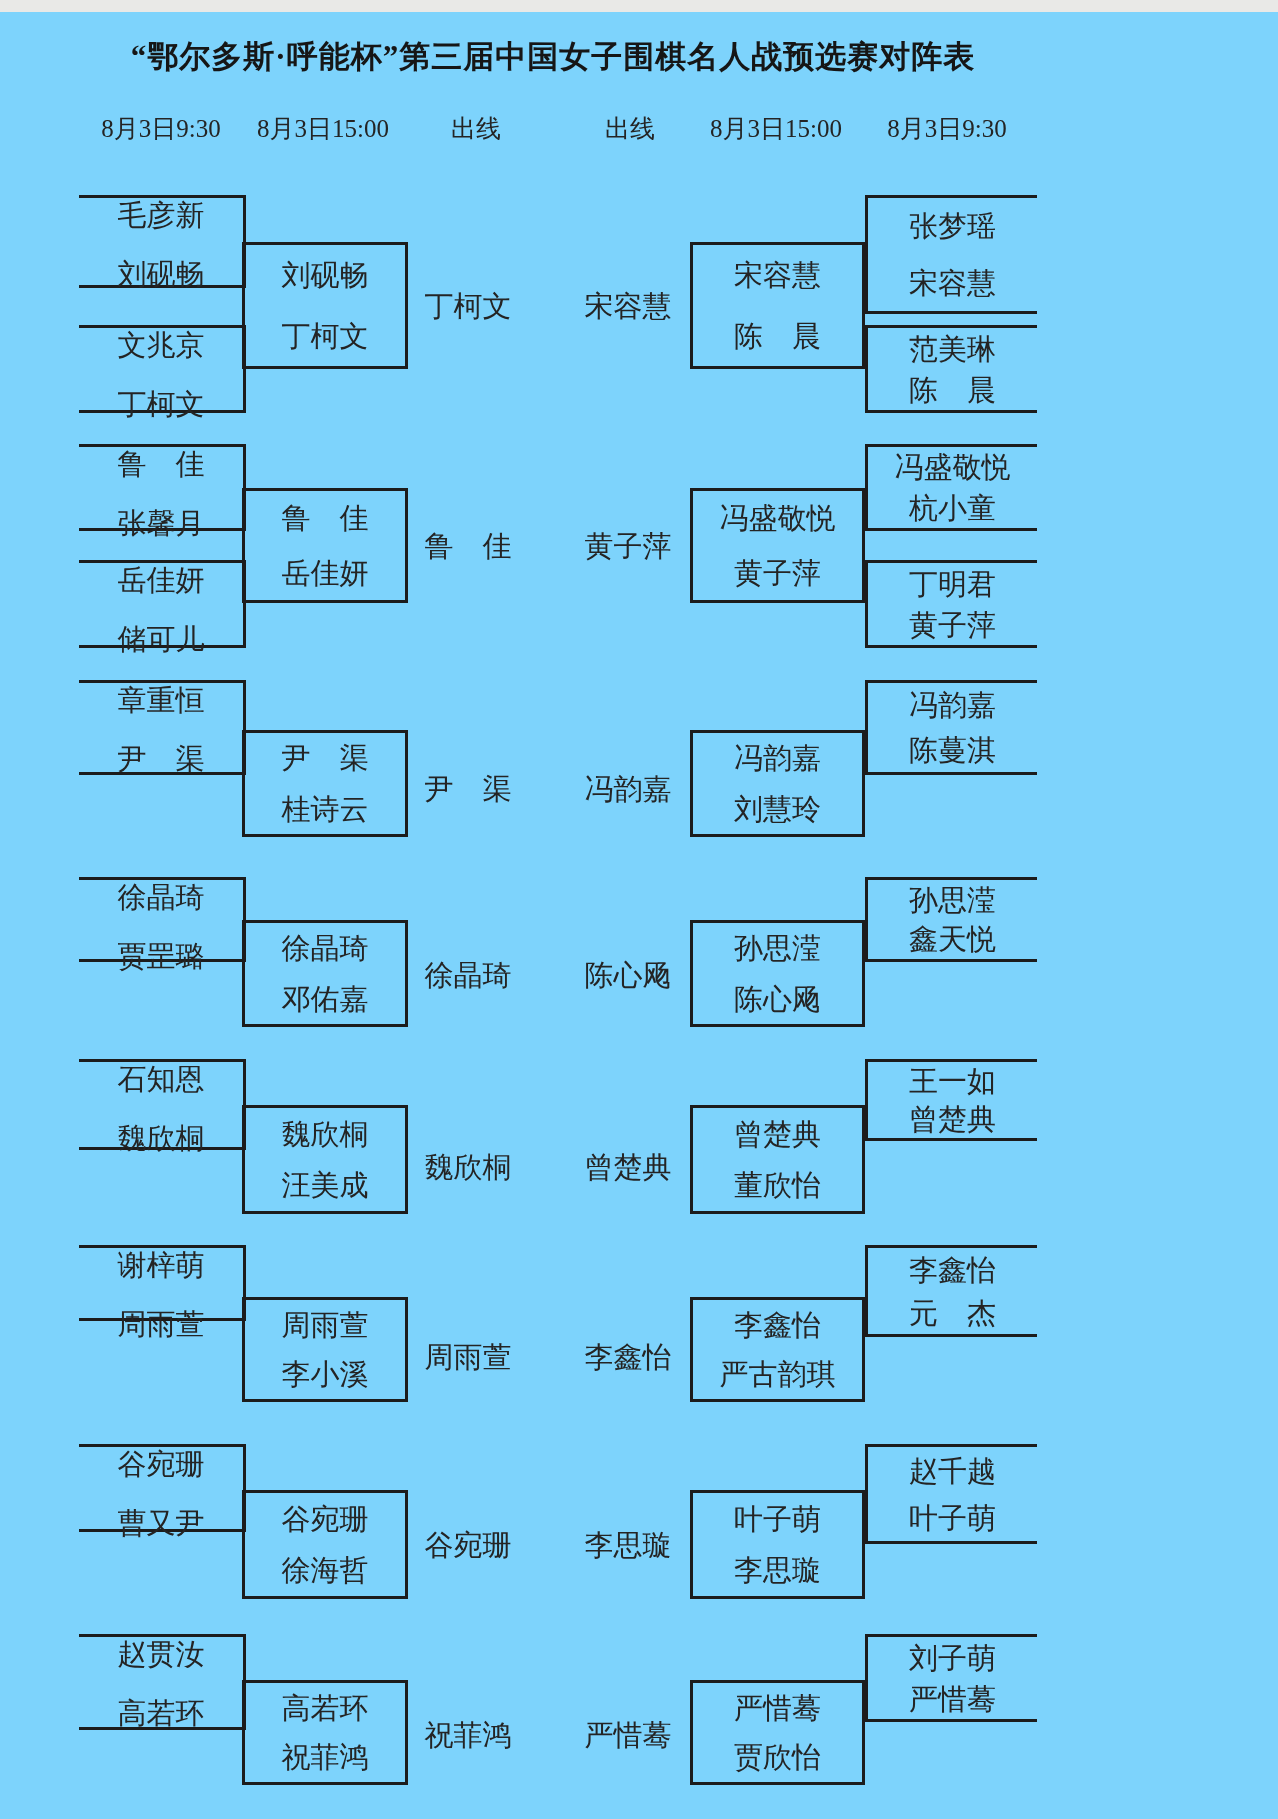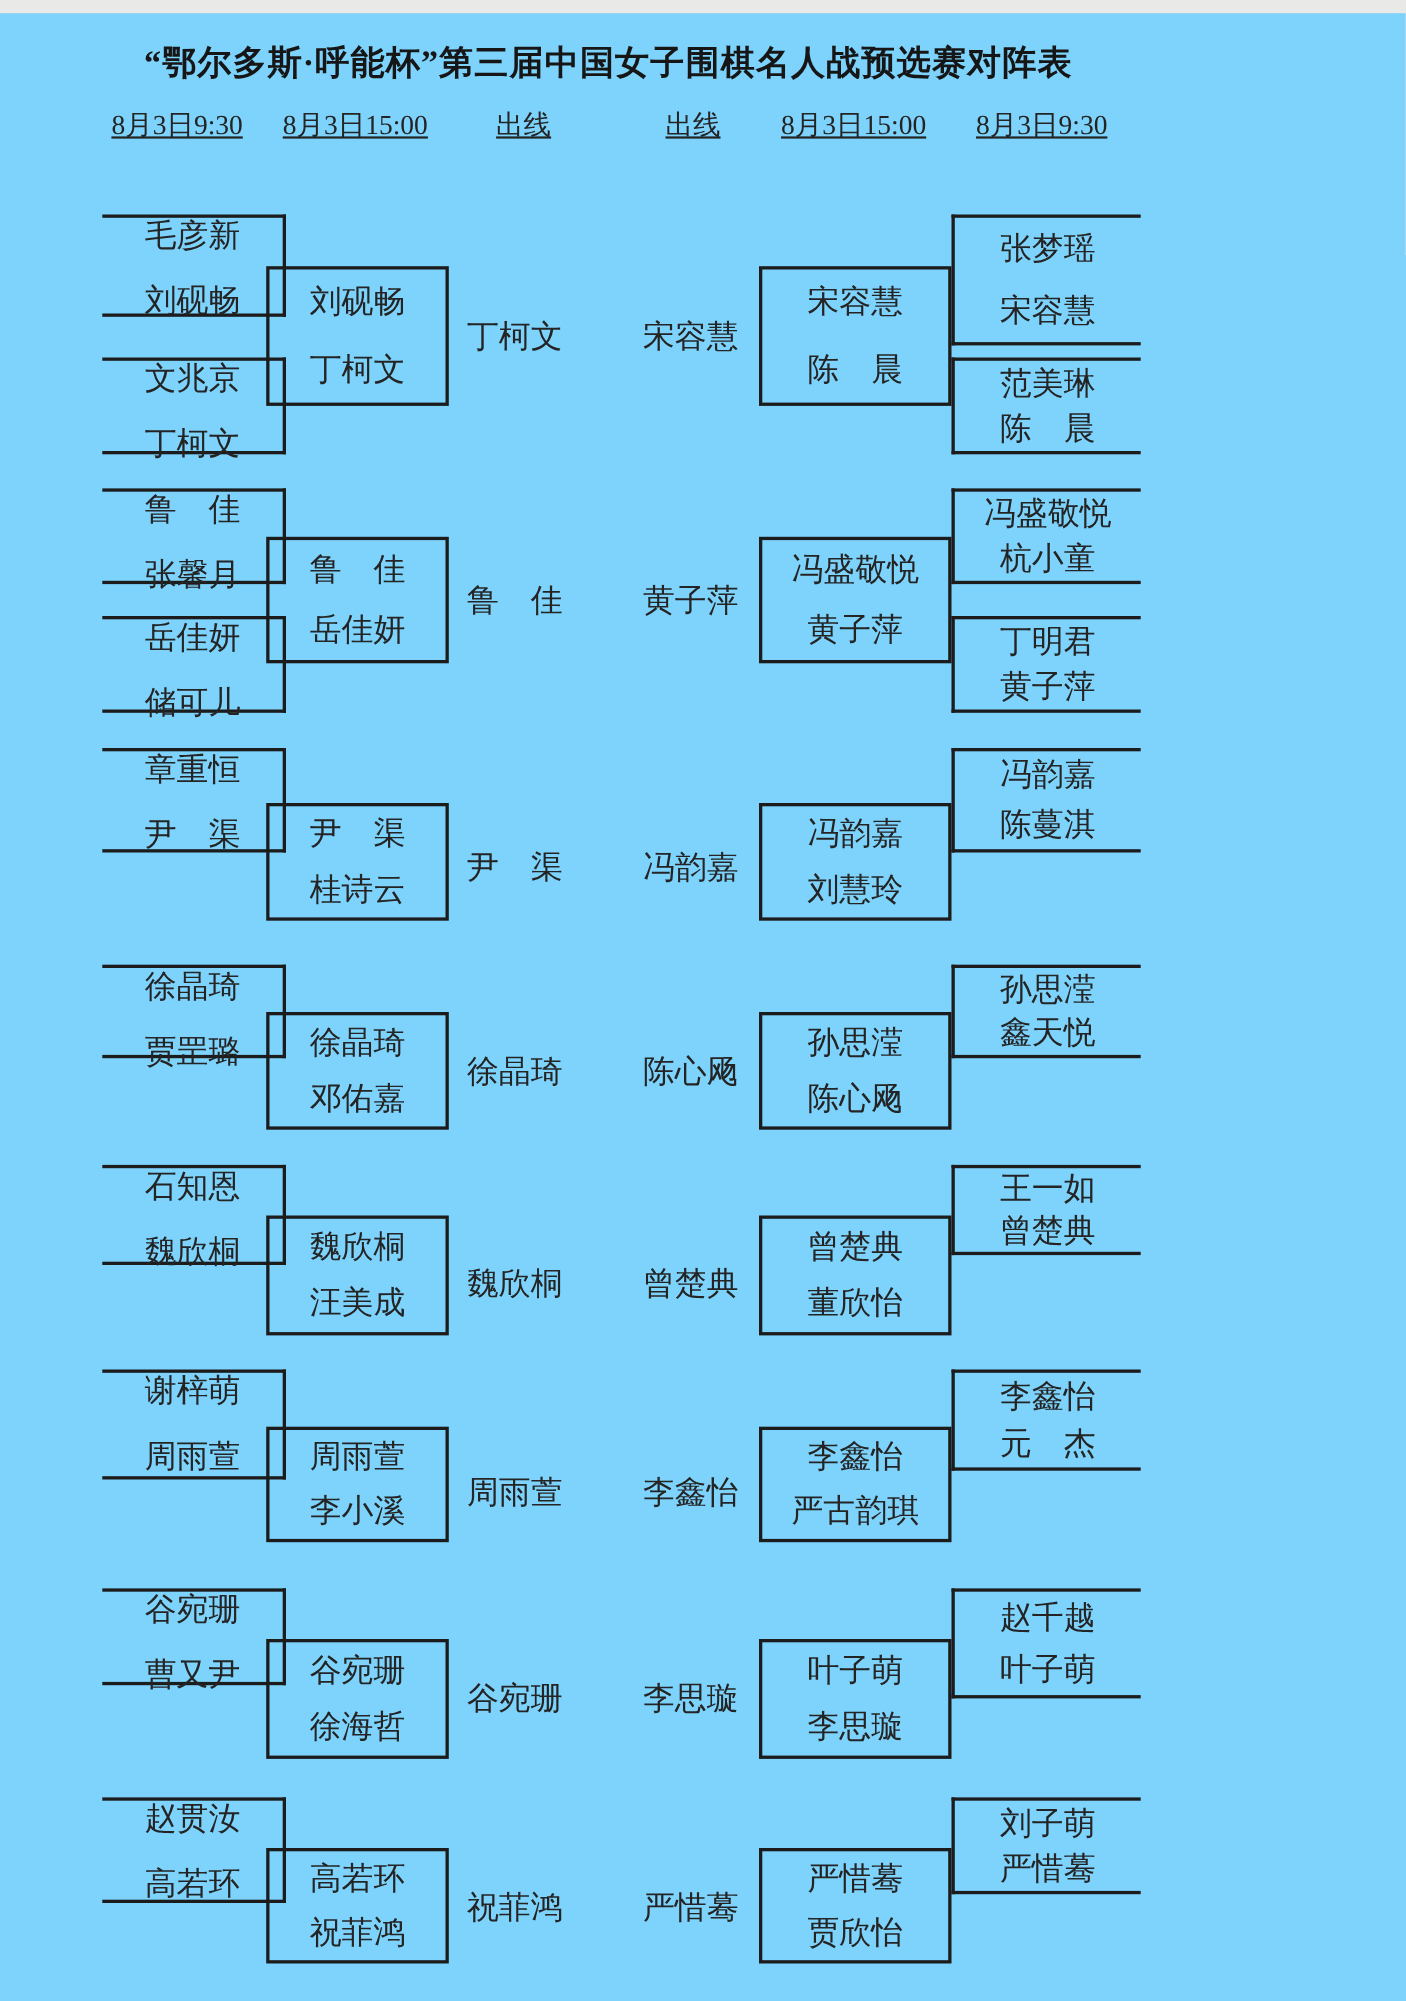--- a/index.html
+++ b/index.html
@@ -12,34 +12,33 @@
     overflow:hidden;
     margin-top:12px;
   }
   .title{
     position:absolute;top:24px;left:0;width:1106px;
     text-align:center;
     font-size:31px;font-weight:bold;color:#161616;
     letter-spacing:1px;
   }
   .hdr{
-    position:absolute;top:85px;
+    position:absolute;top:100px;
     transform:translateX(-50%);
     font-size:25px;color:#242424;
     white-space:nowrap;
-    text-decoration:underline;
   }
   .box{
     position:absolute;
     display:flex;flex-direction:column;justify-content:space-around;
     box-sizing:border-box;
     font-size:29px;
   }
   .nm{display:block;text-align:center;line-height:34px;white-space:nowrap;}
-  .l-r1{left:93px;width:167px;border:3px solid #1c1c1c;border-left:none;gap:25px;}
+  .l-r1{left:79px;width:167px;border:3px solid #1c1c1c;border-left:none;gap:25px;}
   .l-r2{left:242px;width:166px;border:3px solid #1c1c1c;}
   .r-r1{left:865px;width:172px;border:3px solid #1c1c1c;border-right:none;}
   .r-r2{left:690px;width:175px;border:3px solid #1c1c1c;}
   .winner{
     position:absolute;width:120px;height:36px;line-height:36px;
     text-align:center;font-size:29px;white-space:nowrap;
   }
   .w-l{left:408px;}
   .w-r{left:568px;}
 </style>
@@ -108,21 +107,21 @@
   <div class="box l-r1" style="top:1047px;height:91px">
     <span class="nm">石知恩</span>
     <span class="nm">魏欣桐</span>
   </div>
   <div class="box l-r2" style="top:1093px;height:109px">
     <span class="nm">魏欣桐</span>
     <span class="nm">汪美成</span>
   </div>
   <div class="winner w-l" style="top:1137px">魏欣桐</div>
 
-  <div class="box l-r1" style="top:1233px;height:100px">
+  <div class="box l-r1" style="top:1233px;height:76px">
     <span class="nm">谢梓萌</span>
     <span class="nm">周雨萱</span>
   </div>
   <div class="box l-r2" style="top:1285px;height:105px">
     <span class="nm">周雨萱</span>
     <span class="nm">李小溪</span>
   </div>
   <div class="winner w-l" style="top:1327px">周雨萱</div>
 
   <div class="box l-r1" style="top:1432px;height:88px">

